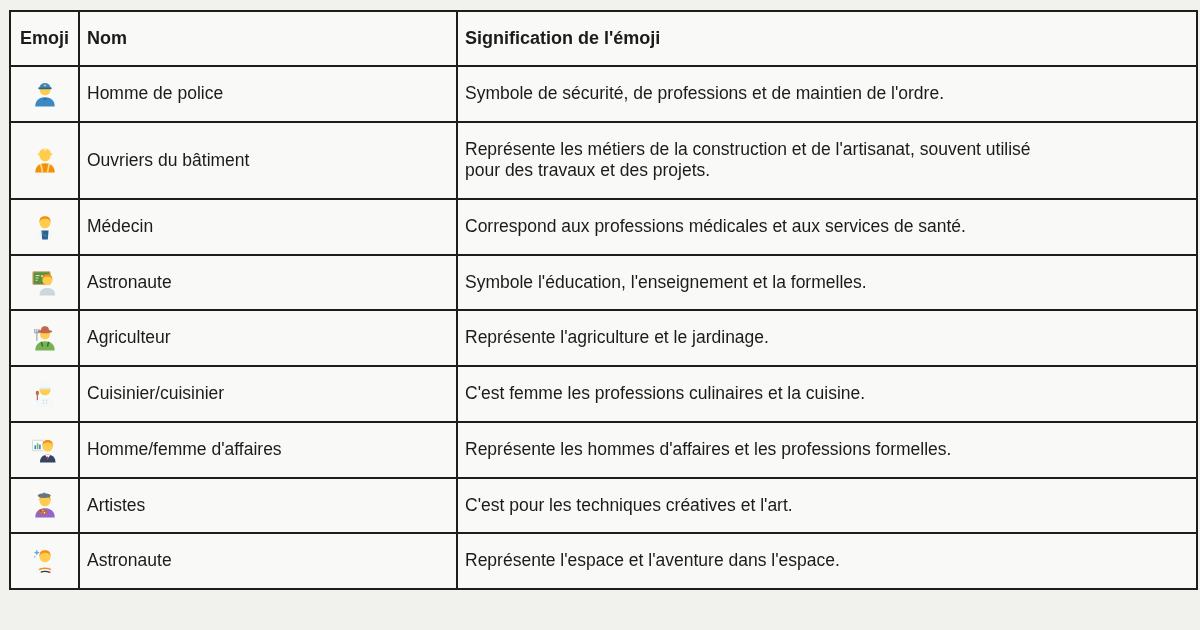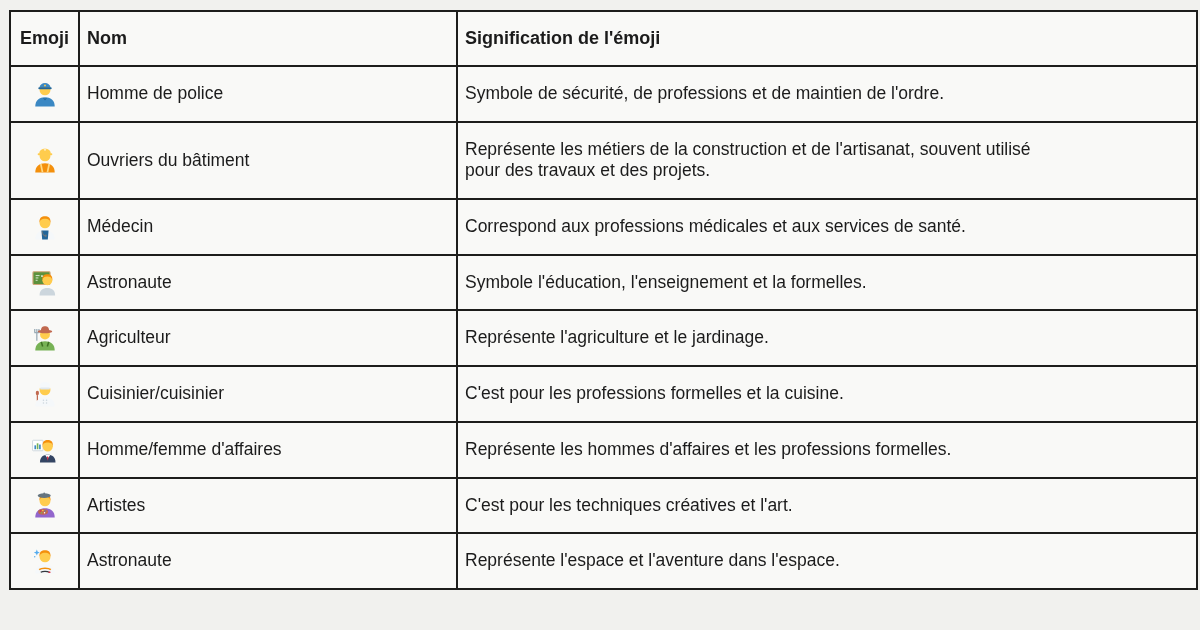--- a/index.html
+++ b/index.html
@@ -145,21 +145,21 @@
                 <circle cx="16" cy="29.5" r="1" fill="#CCD6DD"></circle>
                 <circle cx="20" cy="26" r="1" fill="#CCD6DD"></circle>
                 <circle cx="20" cy="29.5" r="1" fill="#CCD6DD"></circle>
                 <circle cx="18" cy="12.7" r="7" fill="#FFCC4D"></circle>
                 <path d="M11.5 13 C10.8 9.6 12.2 8.4 13.4 8.8 C13.6 10.6 12.6 11.4 11.5 13 Z" fill="#FFD983"></path>
                 <path d="M24.5 13 C25.2 9.6 23.8 8.4 22.6 8.8 C22.4 10.6 23.4 11.4 24.5 13 Z" fill="#FFD983"></path>
                 <path d="M11.6 10.4 C10 4.6 14 2.7 18 2.7 C22 2.7 26 4.6 24.4 10.4 Z" fill="#F5F8FA"></path>
                 <rect x="11.7" y="9.6" width="12.6" height="2.5" rx="1.2" fill="#E1E8ED"></rect>
               </svg></span></td>
     <td class="c-name">Cuisinier/cuisinier</td>
-    <td class="c-meaning">C'est pour les professions formelles et la cuisine.</td>
+    <td class="c-meaning">C'est femme les professions culinaires et la cuisine.</td>
   </tr>
         <tr>
     <td class="c-emoji"><span class="emoji" title="🧑‍💼"><svg viewBox="0 0 36 36">
                 <rect x="2" y="5.5" width="13.5" height="13.5" rx="1" fill="#FFFFFF" stroke="#CCD6DD" stroke-width="1.2"></rect>
                 <rect x="4.4" y="12" width="2.1" height="5" fill="#3B88C3"></rect>
                 <rect x="7.4" y="9.4" width="2.1" height="7.6" fill="#77B255"></rect>
                 <rect x="10.4" y="11" width="2.1" height="6" fill="#3B88C3"></rect>
                 <path d="M11.5 34 C11.5 26.9 15.7 24 21.5 24 C27.3 24 31.5 26.9 31.5 34 Z" fill="#344563"></path>
                 <path d="M18.3 24.3 L21.5 29.2 L24.7 24.3 Z" fill="#FFFFFF"></path>
                 <path d="M21.5 25.6 L22.6 27.6 L21.5 31.8 L20.4 27.6 Z" fill="#DD2E44"></path>

